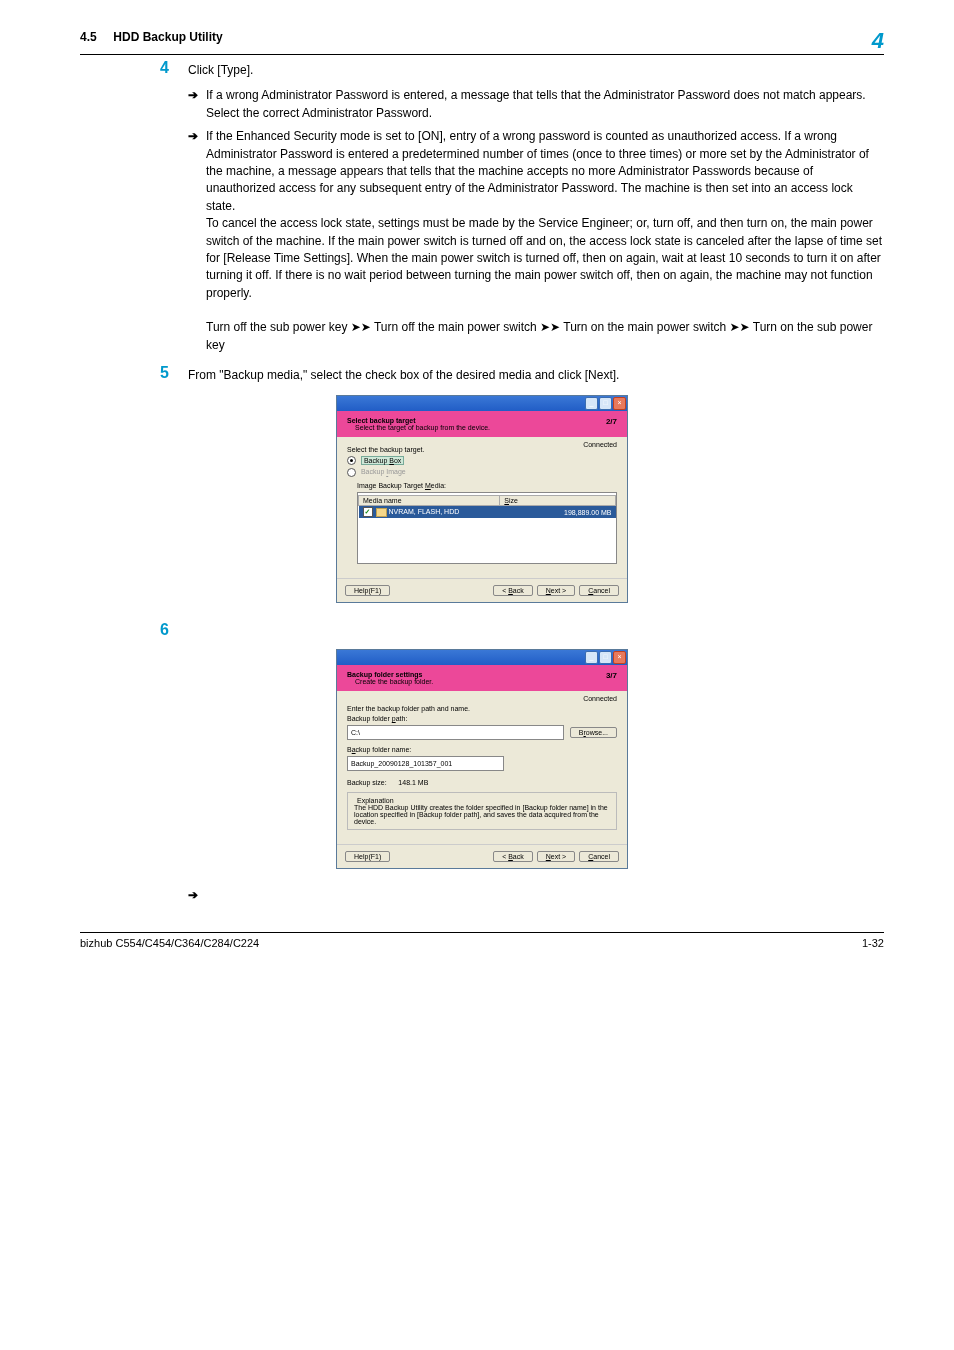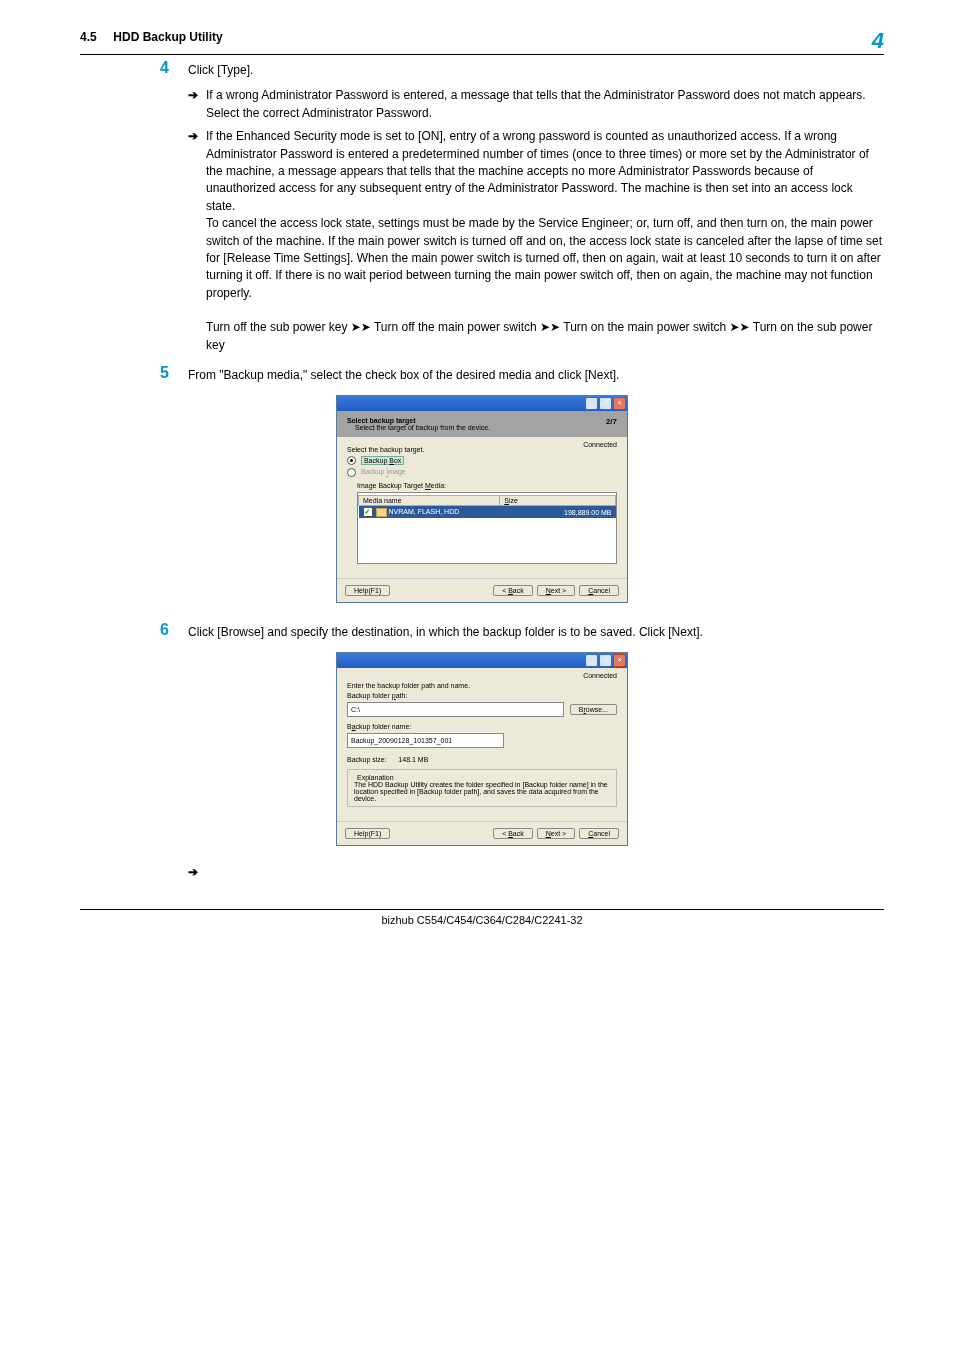--- a/index.html
+++ b/index.html
@@ -89,21 +89,21 @@
     font-size: 7px;
     line-height: 9px;
     text-align: center;
     color: #fff;
   }
   .win-close {
     background: #e8795c;
     border-color: #c04020;
   }
   .dlg-head {
-    background: #a3a3a3;
+    background: #ec4899;
     padding: 6px 10px;
     display: flex;
     justify-content: space-between;
   }
   .dlg-title { font-weight: bold; }
   .dlg-sub { margin-left: 8px; font-weight: normal; }
   .dlg-step { font-weight: bold; font-size: 8px; }
   .dlg-body {
     padding: 6px 10px 14px;
     position: relative;
@@ -193,21 +193,21 @@
     margin-top: 6px;
   }
   .fieldset-label {
     margin-top: -9px;
     background: #ece9d8;
     display: inline-block;
     padding: 0 3px;
   }
   .footer {
     display: flex;
-    justify-content: center;
+    justify-content: space-between;
     border-top: 1px solid #000;
     padding-top: 4px;
     margin-top: 30px;
     font-size: 11px;
   }
   .u { text-decoration: underline; }
 </style>
 </head>
 <body>
 
@@ -290,28 +290,34 @@
       <div class="btn-row">
         <div class="btn">&lt; <span class="u">B</span>ack</div>
         <div class="btn"><span class="u">N</span>ext &gt;</div>
         <div class="btn"><span class="u">C</span>ancel</div>
       </div>
     </div>
   </div>
 
   <div class="step-row">
     <div class="step-num">6</div>
-    <div class="step-text">Click [Browse] and specify the destination, in which the backup folder is to be saved. Click [Next].</div>
   </div>
 
   <div class="dialog">
     <div class="titlebar">
       <div class="win-btn">_</div>
       <div class="win-btn">□</div>
       <div class="win-btn win-close">×</div>
+    </div>
+    <div class="dlg-head">
+      <div>
+        <div class="dlg-title">Backup folder settings</div>
+        <div class="dlg-sub">Create the backup folder.</div>
+      </div>
+      <div class="dlg-step">3/7</div>
     </div>
     <div class="dlg-body">
       <div class="connected">Connected</div>
       <div class="label-row" style="margin-top:8px;">Enter the backup folder path and  name.</div>
       <div class="label-row">Backup folder <span class="u">p</span>ath:</div>
       <div style="display:flex;gap:6px;align-items:center;">
         <div class="input-field" style="flex:1;">C:\</div>
         <div class="btn">B<span class="u">r</span>owse...</div>
       </div>
       <div class="label-row" style="margin-top:6px;">B<span class="u">a</span>ckup folder name:</div>

